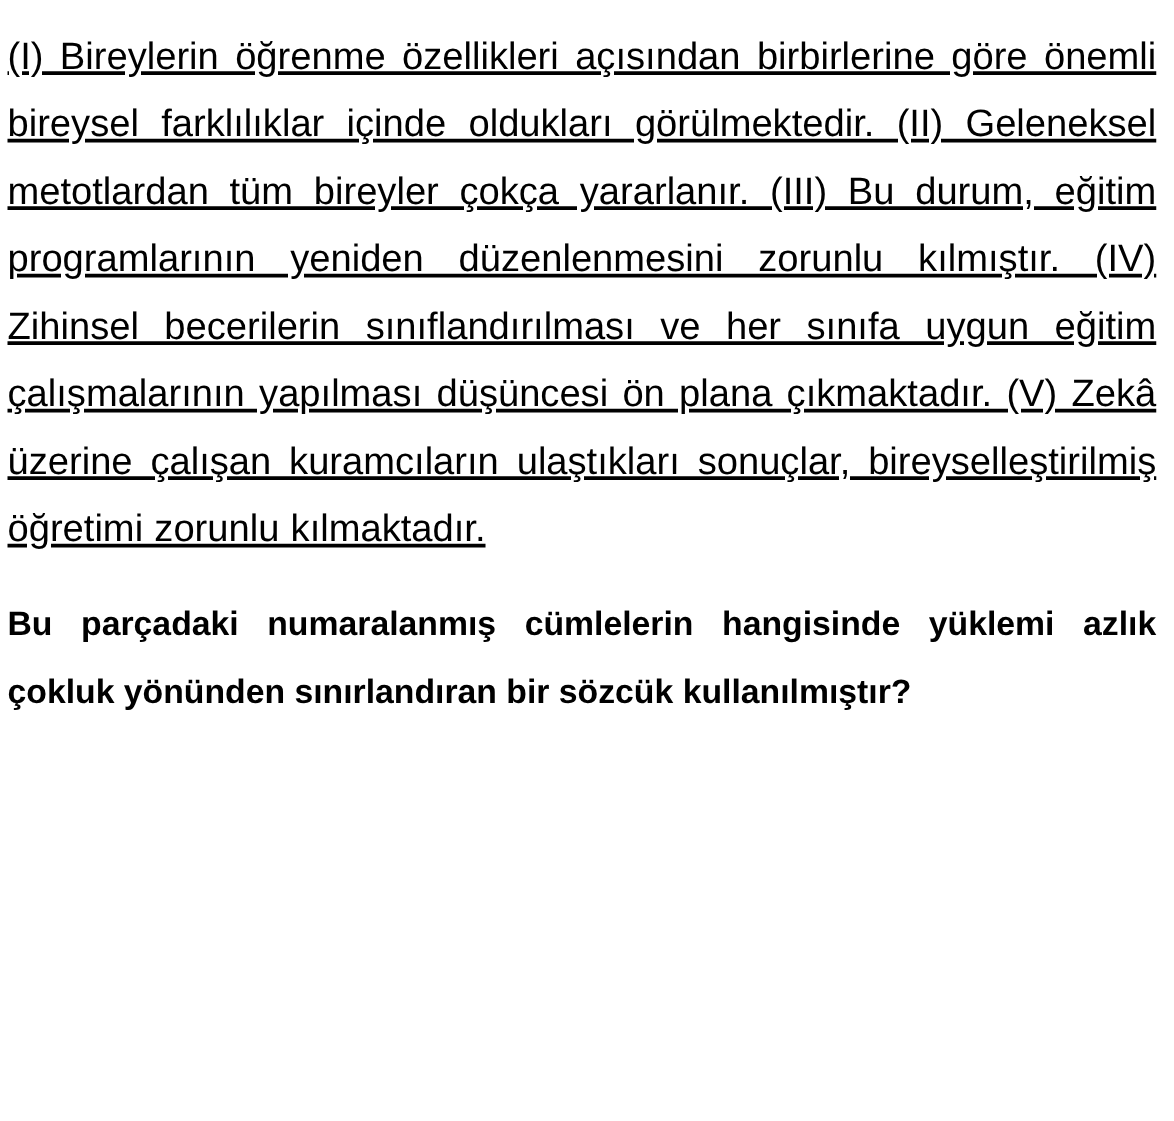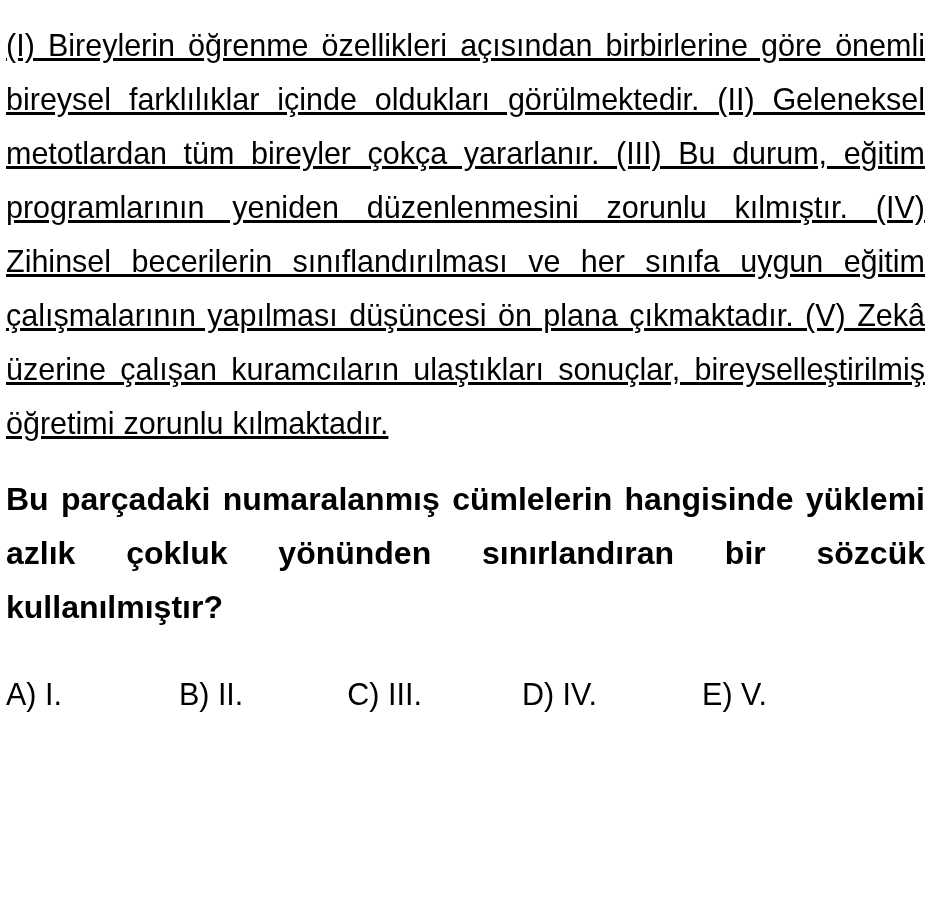--- a/index.html
+++ b/index.html
@@ -25,21 +25,21 @@
     line-height: 54px;
     text-align: justify;
     text-justify: inter-word;
     letter-spacing: 0px;
     word-spacing: 0.5px;
     margin: 0;
     text-decoration: underline;
   }
   
   .question {
-    font-size: 32px;
+    font-size: 27px;
     line-height: 54px;
     font-weight: bold;
     text-align: justify;
     text-justify: inter-word;
     margin: 22px 0 0 0;
   }
   .options {
     display: flex;
     margin-top: 40px;
     font-size: 30.5px;
@@ -56,21 +56,14 @@
 </style>
 </head>
 <body>
 
 <div class="page">
 
   <p class="passage">(I) Bireylerin öğrenme özellikleri açısından birbirlerine göre önemli bireysel farklılıklar içinde oldukları görülmektedir. (II) Geleneksel metotlardan tüm bireyler çokça yararlanır. (III) Bu durum, eğitim programlarının yeniden düzenlenmesini zorunlu kılmıştır. (IV) Zihinsel becerilerin sınıflandırılması ve her sınıfa uygun eğitim çalışmalarının yapılması düşüncesi ön plana çıkmaktadır. (V) Zekâ üzerine çalışan kuramcıların ulaştıkları sonuçlar, bireyselleştirilmiş öğretimi zorunlu kılmaktadır.</p>
 
   <p class="question">Bu parçadaki numaralanmış cümlelerin hangisinde yüklemi azlık çokluk yönünden sınırlandıran bir sözcük kullanılmıştır?</p>
 
-  <div class="options">
-    <span class="option opt-a">A) I.</span>
-    <span class="option opt-b">B) II.</span>
-    <span class="option opt-c">C) III.</span>
-    <span class="option opt-d">D) IV.</span>
-    <span class="option opt-e">E) V.</span>
-  </div>
 
 </div>
 
 </body></html>

